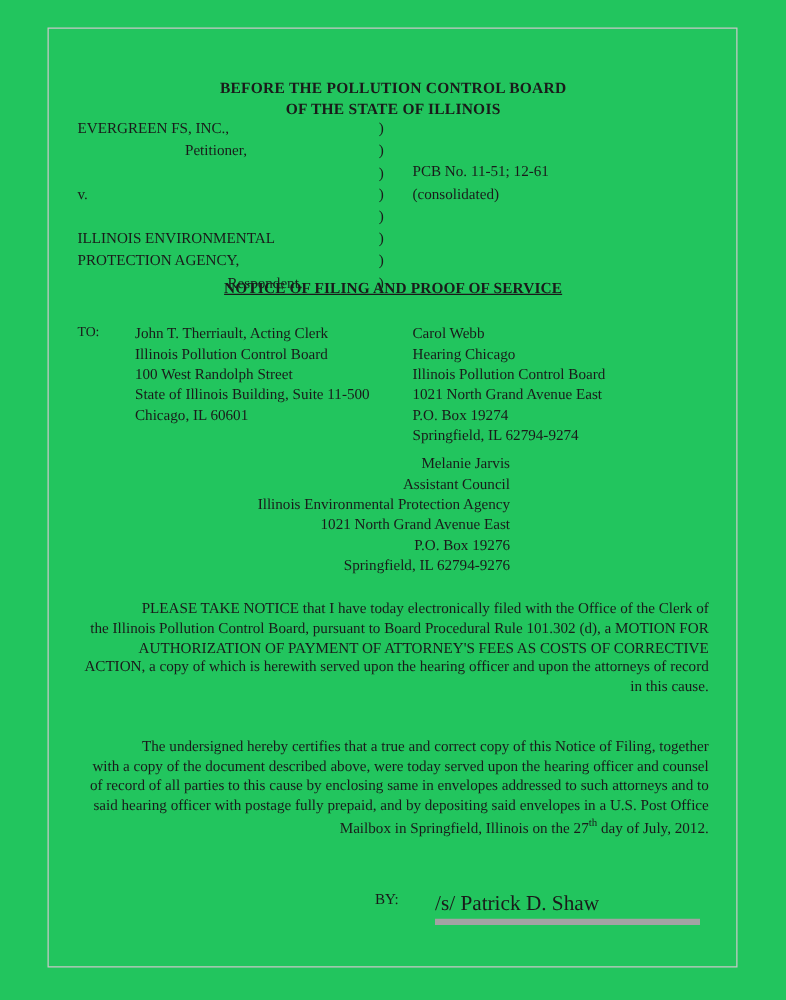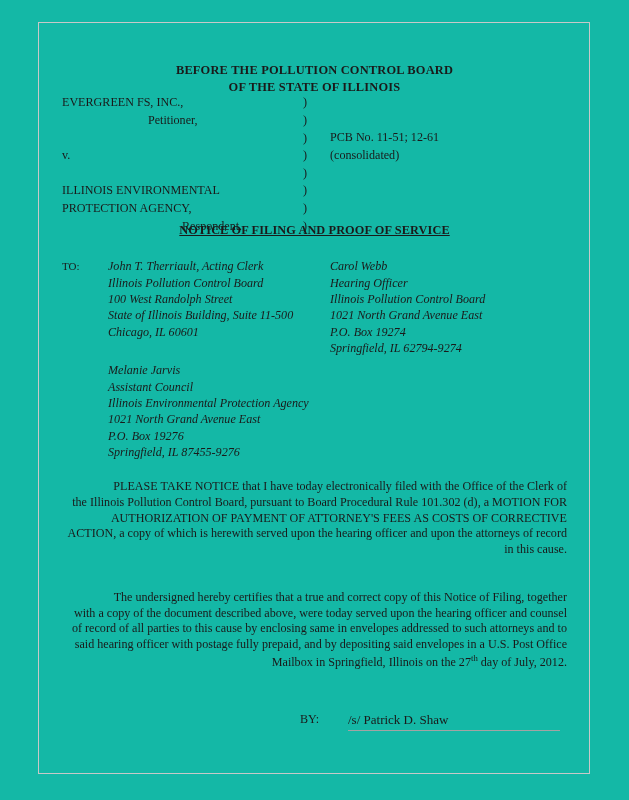--- a/index.html
+++ b/index.html
@@ -13,21 +13,21 @@
     font-family: "Liberation Serif", serif;
     color: #1a1a1a;
     position: relative;
     overflow: hidden;
   }
   .page {
     position: absolute;
     left: 0; top: 0;
     width: 629px;
     height: 800px;
-    background: #14b8a6;
+    background: #22c55e;
     box-sizing: border-box;
   }
   .sheet {
     position: absolute;
     left: 38px;
     top: 22px;
     width: 552px;
     height: 752px;
     border: 1px solid #c8c8c8;
     box-sizing: border-box;
@@ -102,26 +102,27 @@
     left: 46px;
     top: 0;
     width: 238px;
   }
   .to-col2 {
     position: absolute;
     left: 268px;
     top: 0;
     width: 236px;
   }
-  .to-col1 div, .to-col2 div, .to-col3 div { height: 16.4px; white-space: nowrap; font-style: italic; }
+  .to-col1 div, .to-col2 div, .to-col3 div { height: 16.4px; white-space: nowrap; }
 
   .to-block2 {
     margin-top: 0px;
     position: relative;
     height: 104px;
+    text-align: right;
   }
   .to-col3 {
     position: absolute;
     left: 46px;
     top: 0;
     width: 300px;
   }
 
   .para {
     margin-top: 12px;
@@ -140,23 +141,23 @@
   .sig-by {
     position: absolute;
     left: 238px;
     top: 0;
   }
   .sig-name {
     position: absolute;
     left: 286px;
     top: 0;
     width: 212px;
-    border-bottom: 1px solid #a3a3a3;
+    border-bottom: 5px solid #a3a3a3;
     padding-bottom: 1px;
-    font-size: 13px;
+    font-size: 17px;
   }
   sup { font-size: 0.72em; vertical-align: super; }
 </style>
 </head>
 <body>
 
 <div class="page">
   <div class="sheet"></div>
 
   <div class="content">
@@ -199,36 +200,36 @@
       <div class="to-label">TO:</div>
       <div class="to-col1">
         <div>John T. Therriault, Acting Clerk</div>
         <div>Illinois Pollution Control Board</div>
         <div>100 West Randolph Street</div>
         <div>State of Illinois Building, Suite 11-500</div>
         <div>Chicago, IL 60601</div>
       </div>
       <div class="to-col2">
         <div>Carol Webb</div>
-        <div>Hearing Officer</div>
+        <div>Hearing Chicago</div>
         <div>Illinois Pollution Control Board</div>
         <div>1021 North Grand Avenue East</div>
         <div>P.O. Box 19274</div>
         <div>Springfield, IL 62794-9274</div>
       </div>
     </div>
 
     <div class="to-block2">
       <div class="to-col3">
         <div>Melanie Jarvis</div>
         <div>Assistant Council</div>
         <div>Illinois Environmental Protection Agency</div>
         <div>1021 North Grand Avenue East</div>
         <div>P.O. Box 19276</div>
-        <div>Springfield, IL 87455-9276</div>
+        <div>Springfield, IL 62794-9276</div>
       </div>
     </div>
 
     <div class="para">PLEASE TAKE NOTICE that I have today electronically filed with the Office of the Clerk of the Illinois Pollution Control Board, pursuant to Board Procedural Rule 101.302 (d), a MOTION FOR AUTHORIZATION OF PAYMENT OF ATTORNEY'S FEES AS COSTS OF CORRECTIVE ACTION, a copy of which is herewith served upon the hearing officer and upon the attorneys of record in this cause.</div>
 
     <div class="para para2"><span>The undersigned hereby certifies that a true and correct copy of this Notice of Filing, together with a copy of the document described above, were today served upon the hearing officer and counsel of record of all parties to this cause by enclosing same in envelopes addressed to such attorneys and to said hearing officer with postage fully prepaid, and by depositing said envelopes in a U.S. Post Office Mailbox in Springfield, Illinois on the 27</span><sup>th</sup><span> day of July, 2012.</span></div>
 
     <div class="sig-block">
       <div class="sig-by">BY:</div>
       <div class="sig-name">/s/ Patrick D. Shaw</div>

